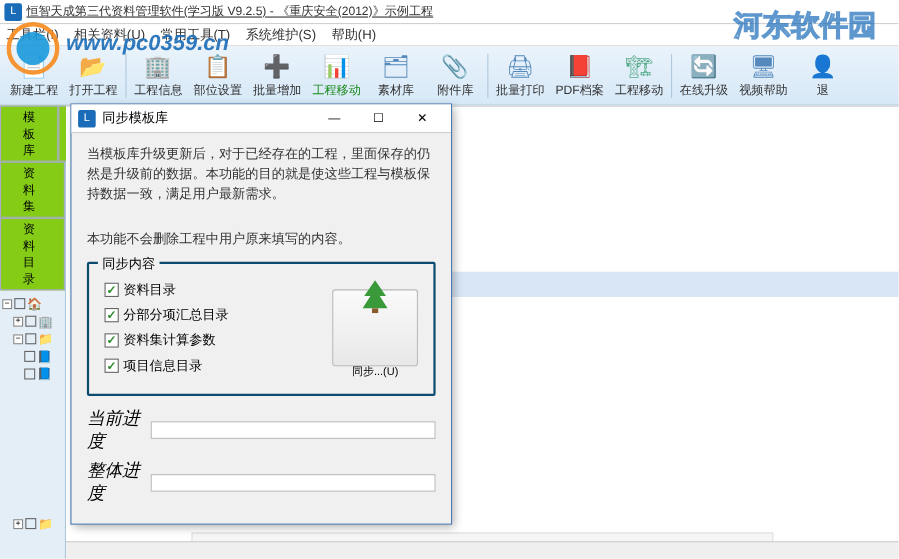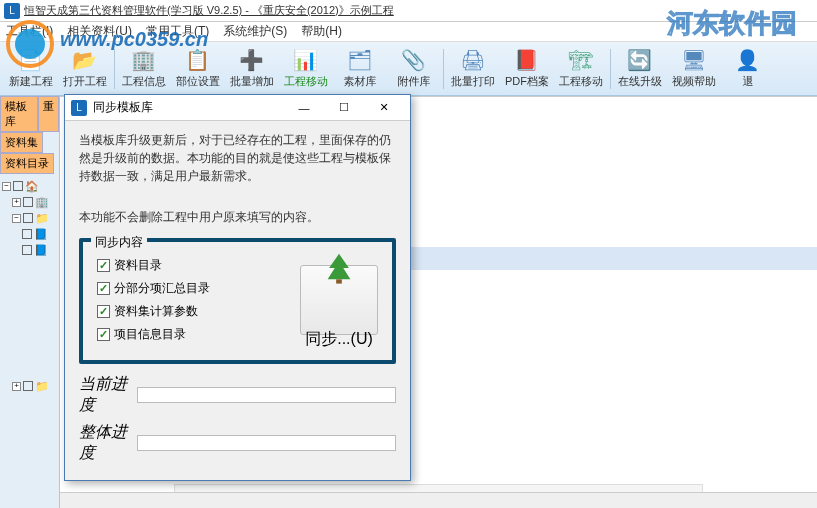--- a/index.html
+++ b/index.html
@@ -20,21 +20,21 @@
     
     .watermark { position: absolute; top: 28px; left: 60px; font-size: 20px; font-weight: bold; color: #1a6cb8; opacity: 0.9; z-index: 100; pointer-events: none; font-style: italic; }
     .watermark-logo { position: absolute; top: 20px; left: 6px; width: 48px; height: 48px; border-radius: 50%; border: 4px solid #f78b1e; z-index: 100; pointer-events: none; opacity: 0.9; }
     .watermark-logo::before { content: ""; position: absolute; width: 30px; height: 30px; background: #1a9adb; border-radius: 50%; top: 5px; left: 5px; }
     .watermark-cn { position: absolute; top: 6px; right: 20px; font-size: 26px; font-weight: bold; color: #fff; -webkit-text-stroke: 1px #1a6cb8; z-index: 100; pointer-events: none; opacity: 0.7; }
     
     .body-area { display: flex; height: calc(100% - 96px); }
     
     .left-panel { width: 60px; background: #e4eef7; border-right: 1px solid #b0c8dc; }
     .left-tabs { display: flex; font-size: 11px; }
-    .left-tab { padding: 2px 4px; background: #fdba74; border: 1px solid #aac; }
+    .left-tab { padding: 2px 20px; background: #84cc16; border: 1px solid #aac; }
     .tree { padding: 4px 2px; }
     .tree-node { display: flex; align-items: center; gap: 2px; padding: 1px 0; font-size: 11px; }
     .tree-exp { width: 9px; height: 9px; border: 1px solid #888; display: inline-flex; align-items: center; justify-content: center; font-size: 8px; line-height: 1; background: #fff; }
     .tree-chk { width: 10px; height: 10px; border: 1px solid #666; }
     .tree-ico { width: 14px; height: 14px; display: inline-flex; align-items: center; justify-content: center; }
     
     .right-panel { flex: 1; background: #fff; position: relative; border-top: 1px solid #ccc; }
     .content-title { margin: 28px 0 12px 20px; font-size: 14px; font-weight: bold; color: #1a4f8a; }
     .content-list { margin-left: 36px; }
     .content-item { display: flex; align-items: center; gap: 6px; padding: 3px 0; font-size: 12px; color: #333; }
@@ -46,30 +46,30 @@
     
     .dialog { position: absolute; left: 64px; top: 94px; width: 347px; background: #f0f0f0; border: 1px solid #4a7ab0; box-shadow: 3px 3px 8px rgba(0,0,0,0.3); z-index: 50; }
     .dlg-title { background: #fff; height: 26px; display: flex; align-items: center; padding: 0 6px; border-bottom: 1px solid #ccc; }
     .dlg-title-icon { width: 16px; height: 16px; background: #1a6cb8; border-radius: 2px; margin-right: 6px; color: #fff; display: inline-flex; align-items: center; justify-content: center; font-size: 10px; }
     .dlg-title-text { flex: 1; font-size: 12px; }
     .dlg-ctrl { width: 40px; height: 18px; display: inline-flex; align-items: center; justify-content: center; font-size: 11px; cursor: pointer; }
     .dlg-body { padding: 10px 14px; }
     .dlg-info { font-size: 12px; color: #333; line-height: 1.5; margin-bottom: 24px; }
     .dlg-info2 { font-size: 12px; color: #333; text-align: left; margin: 8px 0 12px; }
     
-    .dlg-group { border: 4px solid #0c4a6e; border-radius: 2px; padding: 12px 14px 14px; position: relative; margin-bottom: 10px; display: flex; }
+    .dlg-group { border: 2px solid #0c4a6e; border-radius: 2px; padding: 12px 14px 14px; position: relative; margin-bottom: 10px; display: flex; }
     .dlg-group-title { position: absolute; top: -8px; left: 8px; background: #f0f0f0; padding: 0 4px; font-size: 12px; }
     .dlg-checks { flex: 1; }
     .dlg-check { display: flex; align-items: center; gap: 4px; padding: 3px 0; font-size: 12px; }
     .chk { width: 13px; height: 13px; border: 1px solid #666; background: #fff; display: inline-flex; align-items: center; justify-content: center; color: #2a8a2a; font-size: 11px; font-weight: bold; }
     .chk.on::before { content: "✓"; }
     
     .sync-btn { width: 78px; height: 70px; border: 1px solid #bbb; background: linear-gradient(#fafafa, #e8e8e8); border-radius: 3px; display: flex; flex-direction: column; align-items: center; justify-content: center; gap: 4px; cursor: pointer; align-self: center; }
     .sync-tree-icon { font-size: 30px; color: #3a9a3a; }
-    .sync-btn-label { font-size: 16px; margin-top: 33px; }
+    .sync-btn-label { font-size: 10px; margin-top: 33px; }
     
     .dlg-backup { display: flex; align-items: center; gap: 4px; font-size: 12px; margin: 10px 0 18px; }
     
     .dlg-prog { display: flex; align-items: center; gap: 6px; margin: 6px 0; }
     .dlg-prog-label { font-size: 16px; width: 52px; font-style: italic; }
     .dlg-prog-bar { flex: 1; height: 16px; border: 1px solid #bbb; background: #fff; }
     
     .gray-strip { position: absolute; left: 0; right: 0; bottom: 0; height: 16px; background: #efefef; border-top: 1px solid #ccc; }
     
     .hl-green .tool-label { color: #1a8a1a; }

